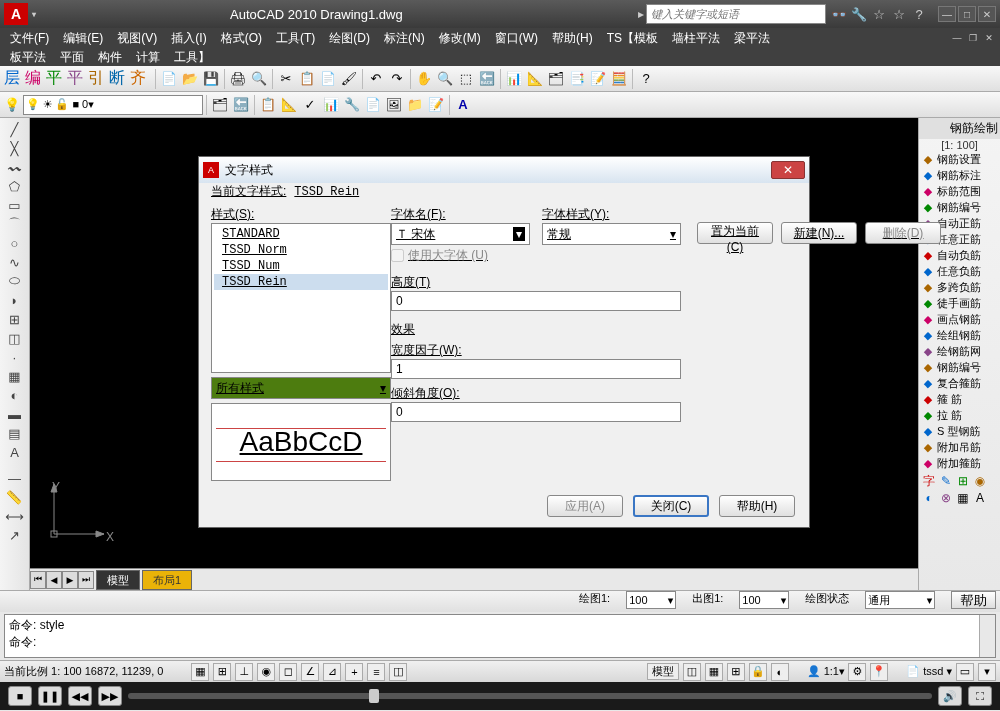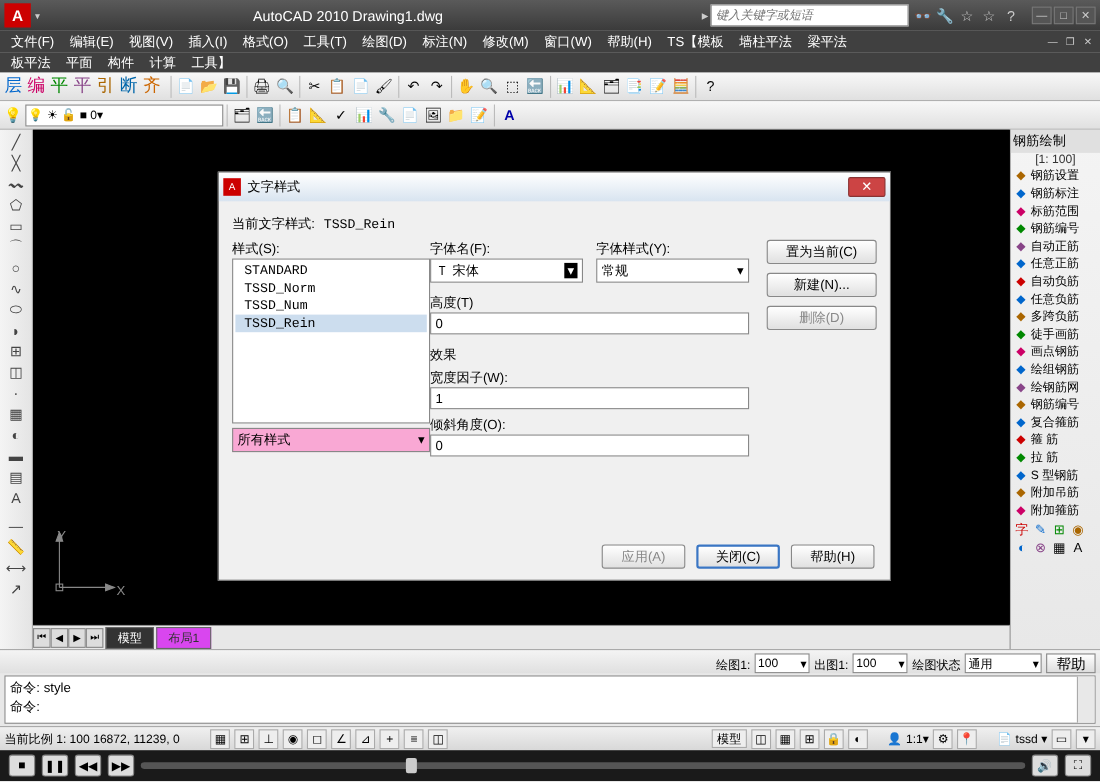--- a/index.html
+++ b/index.html
@@ -37,31 +37,31 @@
 .viewport-wrap { flex: 1; display: flex; flex-direction: column; background: #000; position: relative; }
 .viewport { flex: 1; background: #000; position: relative; }
 .ucs { position: absolute; bottom: 24px; left: 14px; color: #888; font-size: 12px; }
 .ucs-y { position: absolute; bottom: 50px; left: 8px; }
 .ucs-x { position: absolute; bottom: 0; left: 62px; }
 .ucs svg { stroke: #888; fill: none; }
 .tabs-bar { height: 22px; background: #e8e8e8; display: flex; align-items: center; border-top: 1px solid #888; }
 .tab-nav { display: flex; gap: 0; }
 .tab-nav-btn { width: 16px; height: 18px; border: 1px solid #888; background: #ddd; display: flex; align-items: center; justify-content: center; font-size: 9px; }
 .tab { height: 20px; padding: 2px 10px; background: #333; color: #fff; font-size: 11px; border: 1px solid #666; margin-left: 2px; }
-.tab.inactive { background: #d946ef; color: #333; }
+.tab.inactive { background: #eab308; color: #333; }
 
 .right-panel { width: 82px; background: linear-gradient(#f4f4f4,#e8e8e8); border-left: 1px solid #aaa; display: flex; flex-direction: column; font-size: 11px; }
-.rp-title { text-align: left; padding: 2px; font-size: 12px; background: #e0e0e0; }
+.rp-title { text-align: right; padding: 2px; font-size: 12px; background: #e0e0e0; }
 .rp-scale { text-align: center; font-size: 11px; color: #333; }
 .rp-item { display: flex; align-items: center; height: 16px; padding: 0 2px; gap: 2px; }
 .rp-icon { width: 14px; height: 14px; display: inline-flex; align-items: center; justify-content: center; font-size: 11px; }
 .rp-icons-grid { display: flex; flex-wrap: wrap; gap: 1px; padding: 2px; }
 .rp-grid-icon { width: 16px; height: 16px; border: 1px solid transparent; display: flex; align-items: center; justify-content: center; font-size: 12px; }
 
-.bottom-toolbar { height: 22px; background: linear-gradient(#f4f4f4,#e0e0e0); border-top: 1px solid #aaa; display: flex; align-items: flex-end; padding: 0 4px; font-size: 11px; gap: 4px; }
+.bottom-toolbar { height: 22px; background: linear-gradient(#f4f4f4,#e0e0e0); border-top: 1px solid #aaa; display: flex; align-items: flex-start; padding: 0 4px; font-size: 11px; gap: 16px; }
 .bt-label { white-space: nowrap; }
 .bt-combo { height: 18px; border: 1px solid #888; background: #fff; padding: 0 2px; min-width: 50px; display: flex; align-items: center; justify-content: space-between; }
 .bt-btn { height: 18px; padding: 0 8px; border: 1px solid #888; background: linear-gradient(#fff,#ddd); }
 
 .cmd-area { height: 44px; background: #fff; border: 1px solid #888; margin: 2px 4px; font-family: SimSun, monospace; font-size: 12px; padding: 2px 4px; position: relative; }
 .cmd-line { white-space: pre; }
 .cmd-scroll { position: absolute; right: 0; top: 0; bottom: 0; width: 16px; background: #e8e8e8; border-left: 1px solid #aaa; }
 
 .statusbar { height: 22px; background: linear-gradient(#f0f0f0,#d8d8d8); border-top: 1px solid #aaa; display: flex; align-items: center; padding: 0 4px; font-size: 11px; gap: 4px; }
 .sb-icon { width: 18px; height: 18px; border: 1px solid #aaa; background: #eee; display: flex; align-items: center; justify-content: center; font-size: 11px; }
@@ -69,40 +69,40 @@
 .media-bar { height: 28px; background: #1a1a1a; display: flex; align-items: center; padding: 0 8px; gap: 6px; }
 .media-btn { width: 24px; height: 20px; background: #ddd; border: 1px solid #888; border-radius: 3px; display: flex; align-items: center; justify-content: center; font-size: 11px; }
 .media-slider { flex: 1; height: 6px; background: #555; border-radius: 3px; position: relative; }
 .media-thumb { position: absolute; left: 30%; top: -4px; width: 10px; height: 14px; background: #ccc; border-radius: 2px; }
 
 
 .dialog { position: absolute; left: 198px; top: 156px; width: 612px; height: 372px; background: #f0f0f0; border: 1px solid #666; box-shadow: 3px 3px 10px rgba(0,0,0,.4); font-family: SimSun, sans-serif; }
 .dlg-title { height: 26px; background: linear-gradient(#fff,#d8e4f0); display: flex; align-items: center; padding: 0 4px; }
 .dlg-logo { width: 16px; height: 16px; background: #c00; margin-right: 6px; font-size: 9px; color: #fff; display: flex; align-items: center; justify-content: center; }
 .dlg-close { margin-left: auto; width: 34px; height: 18px; background: #c44; border: 1px solid #833; color: #fff; display: flex; align-items: center; justify-content: center; font-size: 12px; border-radius: 2px; }
-.dlg-body { padding: 12px 12px; font-size: 12px; }
+.dlg-body { padding: 0 12px; font-size: 12px; text-decoration: underline; }
 .dlg-row { display: flex; align-items: center; margin-bottom: 6px; }
 .styles-box { width: 180px; height: 150px; border: 1px solid #888; background: #fff; padding: 2px; overflow: auto; }
 .styles-box div { padding: 1px 8px; font-family: "Courier New", monospace; font-size: 12px; }
 .styles-box .sel { background: #cde; }
-.style-filter { width: 180px; height: 22px; border: 1px solid #888; background: #f9a8d4; padding: 0 4px; margin-top: 4px; display: flex; align-items: center; justify-content: space-between; }
+.style-filter { width: 180px; height: 22px; border: 1px solid #888; background: #4d7c0f; padding: 0 4px; margin-top: 4px; display: flex; align-items: center; justify-content: space-between; }
 .preview-box { width: 180px; height: 78px; border: 1px solid #888; background: #fff; margin-top: 4px; display: flex; align-items: center; justify-content: center; font-family: SimSun, serif; font-size: 28px; position: relative; }
 .preview-box::before { content: ""; position: absolute; left: 4px; right: 4px; top: 24px; border-top: 1px solid #c44; }
 .preview-box::after { content: ""; position: absolute; left: 4px; right: 4px; bottom: 18px; border-top: 1px solid #c44; }
 .fieldset-label { font-size: 12px; margin-bottom: 4px; }
 .dlg-combo { height: 22px; border: 1px solid #888; background: #fff; padding: 0 4px; display: flex; align-items: center; justify-content: space-between; font-size: 12px; }
 .dlg-input { height: 20px; border: 1px solid #888; background: #fff; padding: 0 4px; font-size: 12px; }
 .dlg-chk { display: flex; align-items: center; gap: 4px; font-size: 12px; margin: 2px 0; }
 .dlg-chk input { width: 13px; height: 13px; }
 .dlg-btn { height: 22px; padding: 0 10px; border: 1px solid #888; background: linear-gradient(#fff,#e0e0e0); border-radius: 3px; font-size: 12px; min-width: 76px; }
 .dlg-btn.primary { border: 2px solid #3a76c4; }
 .dlg-columns { display: flex; gap: 16px; }
 .col-left { width: 164px; }
 .col-mid { flex: 1; }
-.col-right { width: 100px; display: flex; flex-direction: column; gap: 8px; }
+.col-right { width: 100px; display: flex; flex-direction: row; gap: 8px; margin-top: 16px; }
 .group { margin-bottom: 10px; }
 .dlg-footer { position: absolute; bottom: 10px; right: 14px; display: flex; gap: 10px; }
 </style>
 </head>
 <body>
 
 <div class="titlebar">
   <div class="app-logo">A</div>
   <div style="width:14px"></div>
   <div class="title-text">AutoCAD 2010   Drawing1.dwg</div>
@@ -453,40 +453,47 @@
         <div class="styles-box">
           <div>STANDARD</div>
           <div>TSSD_Norm</div>
           <div>TSSD_Num</div>
           <div class="sel">TSSD_Rein</div>
         </div>
         <div class="style-filter">
           <span>所有样式</span>
             <span>▾</span>
         </div>
+        <div class="preview-box">
+          <span style="position:relative;z-index:1">AaBbCcD</span>
+        </div>
       </div>
 
       <div class="col-mid">
         <div class="group">
           <div style="display:flex;gap:12px">
             <div style="flex:1">
               <div>字体名(F):</div>
               <div class="dlg-combo">
                   <span>Ｔ <span>宋体</span></span>
                   <span style="background:#000;color:#fff;padding:0 3px">▾</span>
                 </div>
             </div>
             <div style="flex:1">
               <div>字体样式(Y):</div>
               <div class="dlg-combo">
                   <span>常规</span>
                   <span>▾</span>
                 </div>
             </div>
           </div>
+          <label class="dlg-chk" style="color:#888">
+              <input type="checkbox" disabled="" style="">
+              <span>使用大字体 (U)</span>
+            </label>
         </div>
 
         <div class="group">
           <div style="display:flex;gap:12px">
             <div style="flex:1">
               <div>高度(T)</div>
               <input class="dlg-input" style="width: 100%;" value="0">
             </div>
           </div>
         </div>

